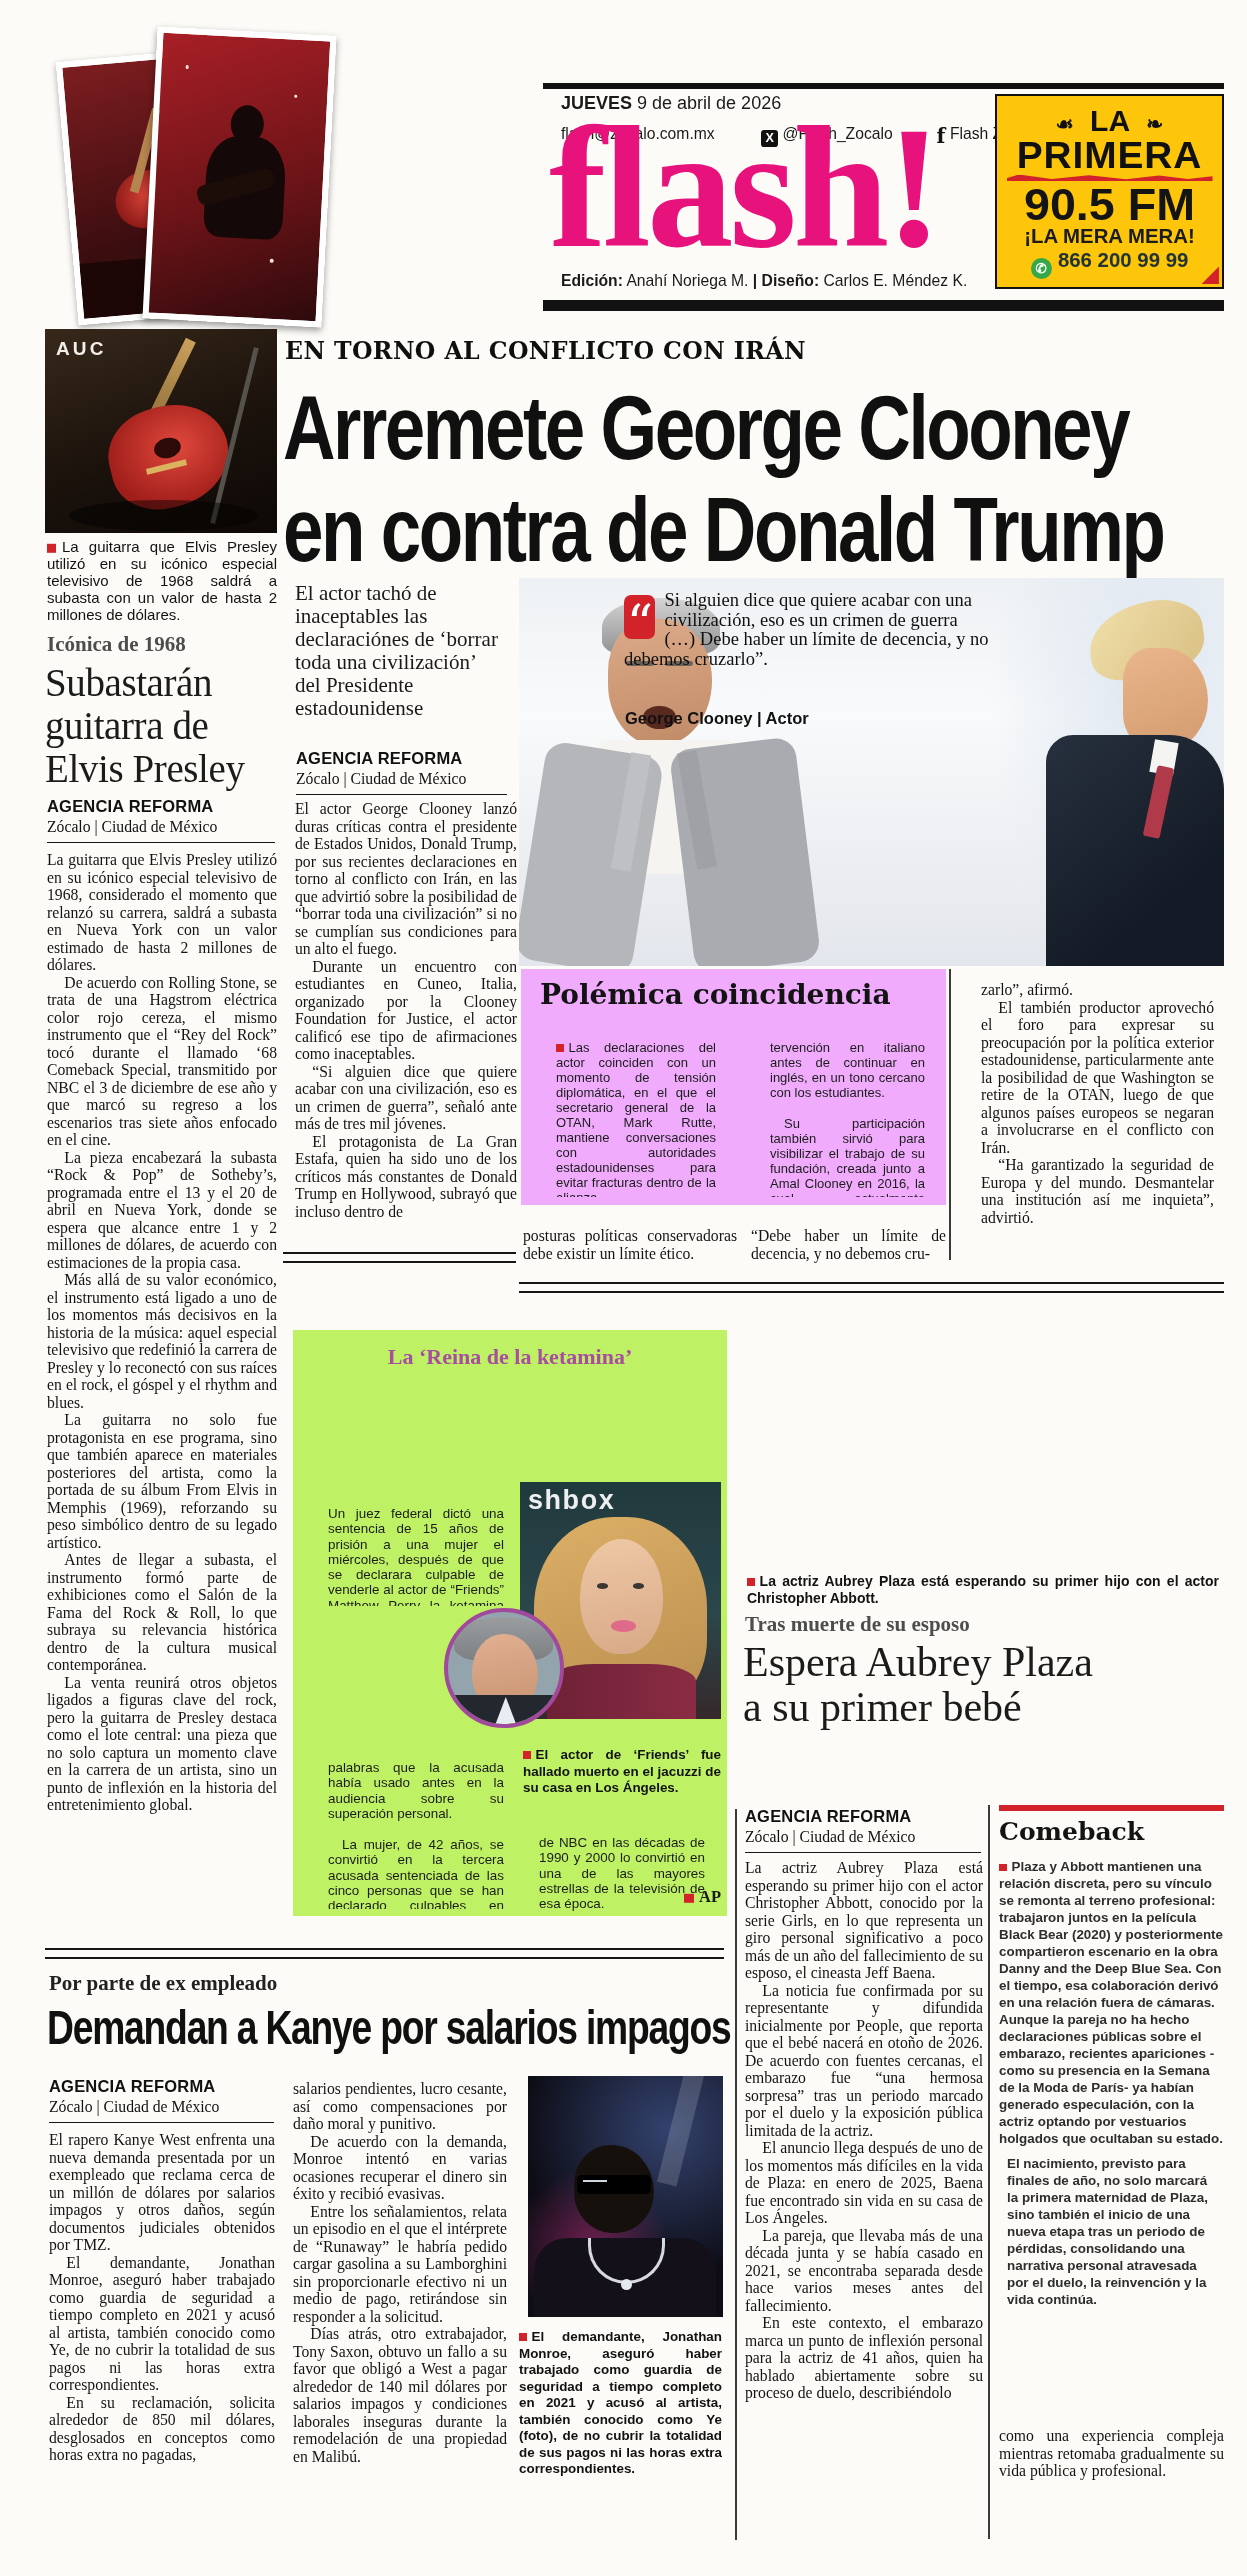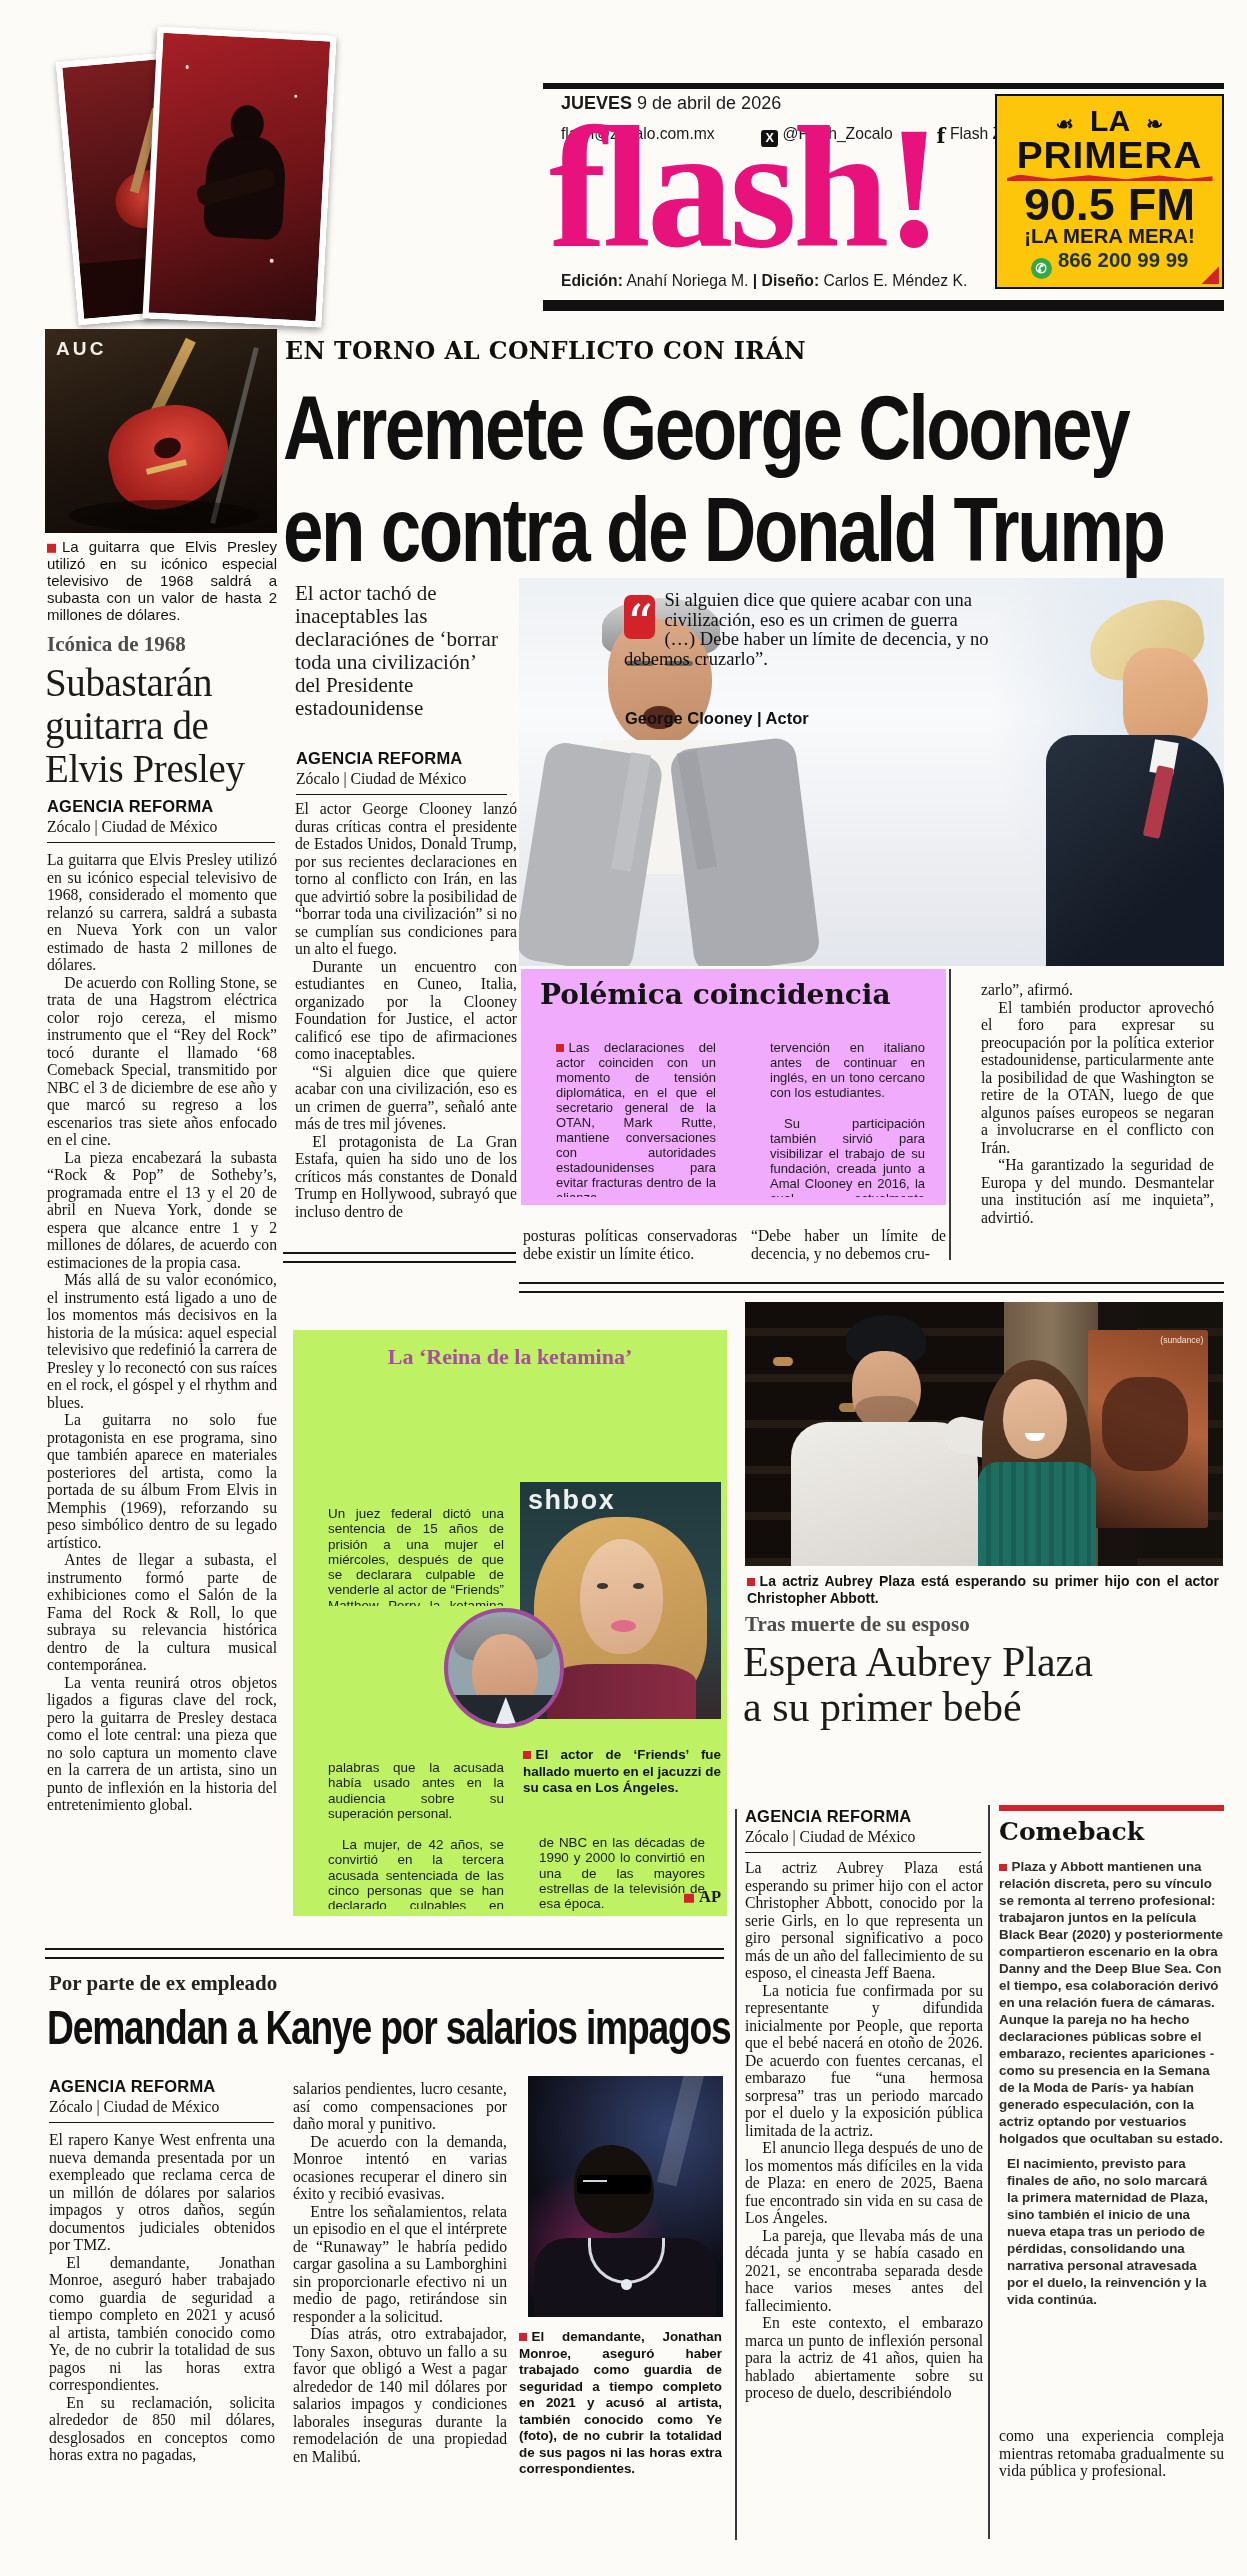--- a/index.html
+++ b/index.html
@@ -242,44 +242,20 @@
       <span class="sq-s"></span><span>El actor de ‘Friends’ fue hallado muerto en el jacuzzi de su casa en Los Ángeles.</span>
     </div>
     <div class="abs sans-body" style="left:230px;top:489px;width:198px;font-size:13.4px;line-height:15.3px">
       <p>de NBC en las décadas de 1990 y 2000 lo convirtió en una de las mayores estrellas de la televisión de esa época.</p>
     </div>
     <div class="abs" style="left:230px;top:557px;width:198px;text-align:right">
       <span class="sq"></span><b class="serif" style="font-size:16.5px">AP</b>
     </div>
   </div>
 
-  <div class="photo" style="left:745px;top:1302px;width:478px;height:264px;background:#171210">
-    <div class="abs" style="left:0;top:0;width:259px;height:264px;background:repeating-linear-gradient(0deg,#241c14 0 7.9px,#120d0a 7.9px 46px),repeating-linear-gradient(90deg,transparent 0 35px,rgba(0,0,0,.5) 35px 39px)"></div>
-    <div class="abs" style="right:0;top:0;width:86px;height:264px;background:repeating-linear-gradient(0deg,#241c14 0 7.9px,#14100b 7.9px 46px)"></div>
-    <div class="abs" style="left:28px;top:55px;width:20.4px;height:9.4px;background:#b98c52;border-radius:4.7px"></div>
-    <div class="abs" style="left:94px;top:101px;width:20.4px;height:9.4px;background:#a87f49;border-radius:4.7px"></div>
-    <div class="abs" style="left:47px;top:189px;width:20.4px;height:9.4px;background:#8f6c3e;border-radius:4.7px"></div>
-    <div class="abs" style="left:259px;top:0;width:94px;height:264px;background:linear-gradient(90deg,#6e5b46,#8a755c 50%,#5d4c3b)"></div>
-
-    <div class="abs" style="left:343px;top:28px;width:120px;height:198px;background:linear-gradient(200deg,#8a4527,#b4643c 45%,#3a1d14);border-radius:2.4px">
-      <div style="position:absolute;right:4.7px;top:4.7px;color:#f3e6d8;font-size:8.6px">(sundance)</div>
-      <div class="abs" style="left:14px;top:47px;width:86px;height:94px;background:#4a2317;border-radius:40%;opacity:.8"></div>
-    </div>
-
-    <div class="abs" style="left:101px;top:12.6px;width:80px;height:50px;background:#15161a;border-radius:50% 50% 35% 35%"></div>
-    <div class="abs" style="left:107px;top:49px;width:69px;height:80px;background:linear-gradient(170deg,#dcab88,#c2906c);border-radius:46% 54% 56% 50%"></div>
-    <div class="abs" style="left:110px;top:94px;width:63px;height:33px;background:rgba(30,20,12,.25);border-radius:40%"></div>
-    <div class="abs" style="left:46px;top:120px;width:187px;height:145px;background:linear-gradient(160deg,#efede8,#d8d5cf);border-radius:35px 42px 0 0"></div>
-    <div class="abs" style="left:198px;top:124px;width:124px;height:36px;background:#e9e7e2;border-radius:19px;transform:rotate(12deg)"></div>
-
-    <div class="abs" style="left:237px;top:58px;width:109px;height:173px;background:linear-gradient(160deg,#5a3b26,#3c2718);border-radius:46% 54% 32% 36%"></div>
-    <div class="abs" style="left:258px;top:77px;width:64px;height:80px;background:linear-gradient(170deg,#e8bd9b,#d2a481);border-radius:50% 50% 48% 48%"></div>
-    <div class="abs" style="left:280px;top:131px;width:20.4px;height:7.9px;background:#fff;border-radius:0 0 9.4px 9.4px"></div>
-    <div class="abs" style="left:233px;top:160px;width:118px;height:104px;background:repeating-linear-gradient(90deg,#1f6e62 0 7.9px,#1a5f55 7.9px 12.6px);border-radius:20.4px 20.4px 0 0"></div>
-  </div>
 
   <div class="abs caption-b" style="left:747px;top:1573px;width:472px;font-size:14px">
     <span class="sq-s"></span><span>La actriz Aubrey Plaza está esperando su primer hijo con el actor Christopher Abbott.</span>
   </div>
 
   <div class="abs kicker" style="left:745px;top:1612px;font-size:21px">Tras muerte de su esposo</div>
   <div class="abs hl-serif" style="left:743px;top:1640px;font-size:42px;line-height:45px">
     <div>Espera Aubrey Plaza</div>
     <div>a su primer bebé</div>
   </div>

